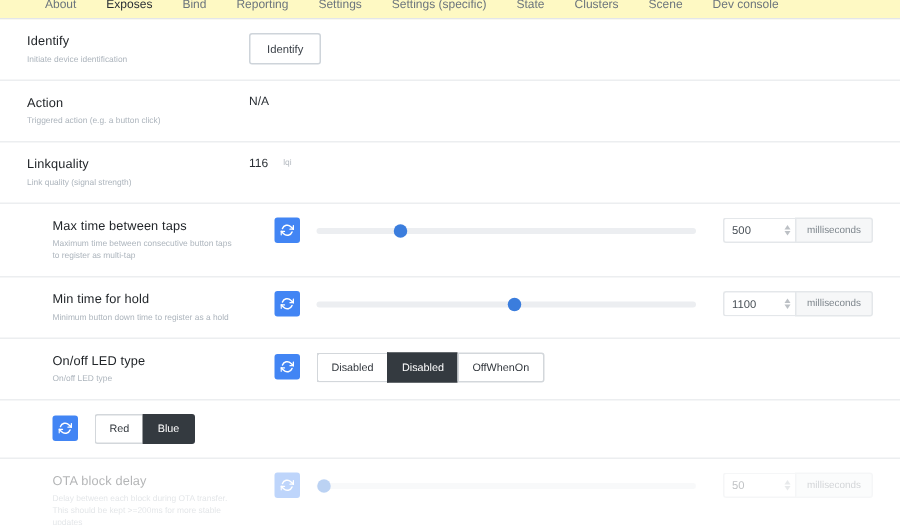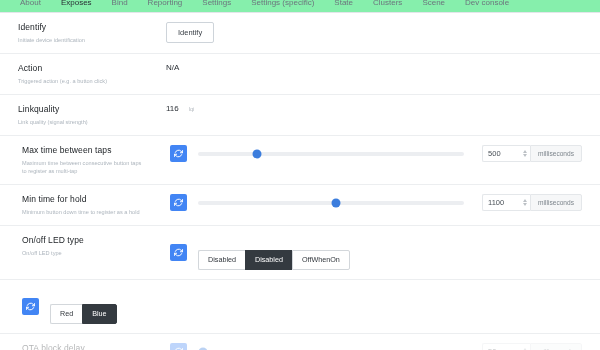--- a/index.html
+++ b/index.html
@@ -10,22 +10,22 @@
     background: #ffffff;
     font-family: "Liberation Sans", sans-serif;
     color: #212529;
   }
 
   
   .tabbar {
     display: flex;
     align-items: flex-start;
     height: 13px;
-    padding: 0 10px;
-    background: #86efac;
+    padding: 0 20px;
+    background: #fef9c3;
     border-bottom: 1px solid #e3e6ea;
     overflow: hidden;
   }
   .tab {
     font-size: 8px;
     color: #6c757d;
     padding: 0 10px 0 10px;
     line-height: 10px;
     white-space: nowrap;
     position: relative;
@@ -40,21 +40,21 @@
   }
 
   .row {
     display: flex;
     align-items: flex-start;
     padding: 9px 18px 9px 18px;
     border-bottom: 1px solid #eceef0;
     min-height: 38px;
     position: relative;
   }
-  .row.nested { padding-left: 22px; }
+  .row.nested { padding-left: 35px; }
 
   .row-label {
     width: 148px;
     flex: 0 0 148px;
     padding-right: 6px;
   }
   .row-title {
     font-size: 8.5px;
     color: #212529;
     line-height: 11px;
@@ -188,21 +188,20 @@
   .seg-group { display: flex; }
   .seg {
     font-size: 7.2px;
     padding: 5px 9px;
     line-height: 8px;
     border: 1px solid #d3d7db;
     border-right: none;
     background: #fff;
     color: #31363c;
     white-space: nowrap;
-    margin-top: 15px;
   }
   .seg:last-child { border-right: 1px solid #d3d7db; border-radius: 0 2px 2px 0; text-align: center; }
   .seg:first-child { border-radius: 2px 0 0 2px; }
   .seg.selected {
     background: #343a40;
     color: #ffffff;
     border-color: #343a40;
   }
 
   .faded { opacity: 0.34; }

